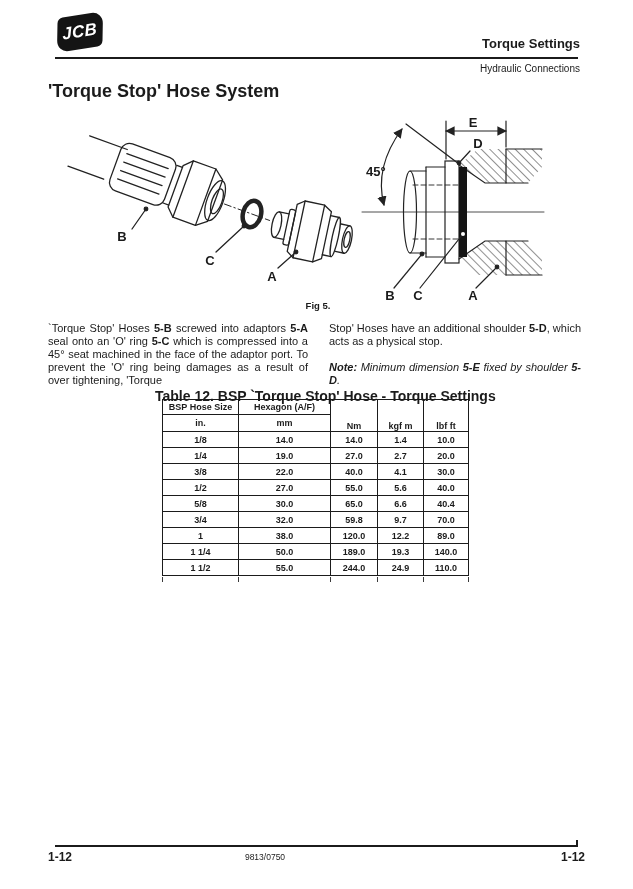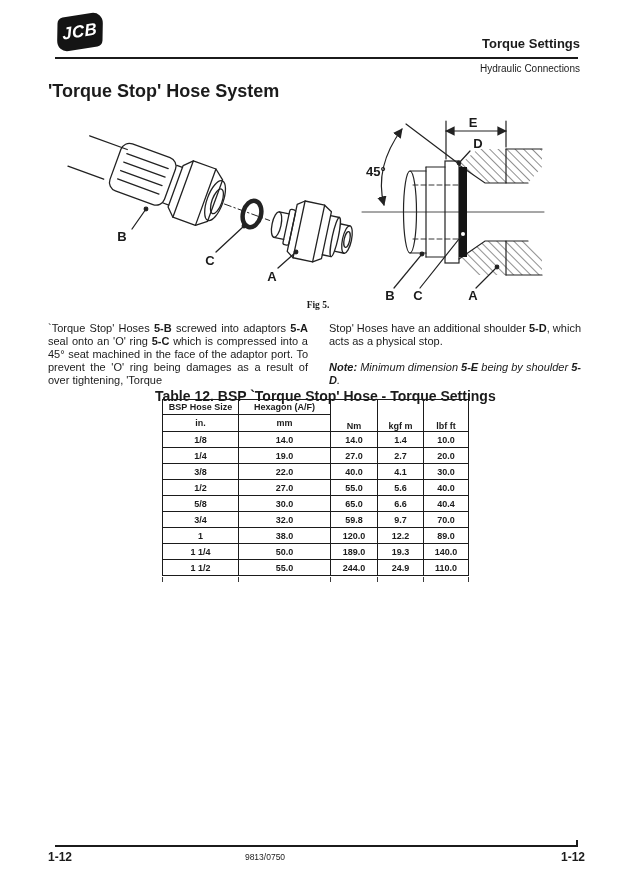--- a/index.html
+++ b/index.html
@@ -15,21 +15,21 @@
                transform:skewX(6deg); text-shadow:0 0 1px #000; }
   .hdr-title { position:absolute; right:53px; top:36px; font-size:13px; font-weight:bold; }
   .hdr-rule  { position:absolute; left:55px; top:57px; width:523px; height:2px; background:#1b1b1b; }
   .hdr-sub   { position:absolute; right:53px; top:63px; font-size:10px;text-align:center; }
   .sec-head  { position:absolute; left:48px; top:81px; font-size:18px; font-weight:bold; }
 
   
   .fig-left  { position:absolute; left:60px;  top:110px; }
   .fig-right { position:absolute; left:360px; top:105px; }
   .fig-cap   { position:absolute; left:280px; top:300px; width:76px; text-align:center;
-               font-size:9.5px; font-weight:bold;font-family:Liberation Serif, serif; }
+               font-size:9.5px; font-weight:bold; }
   svg text { font-family:"Liberation Sans", sans-serif; fill:#1b1b1b; }
   .lbl { font-size:13px; font-weight:bold; }
 
   
   .col { position:absolute; top:322px; font-size:11px; line-height:13px; text-align:justify; }
   .col-left  { left:48px;  width:260px; }
   .col-right { left:329px; width:252px; }
   .note-para { margin-top:13px; font-style:italic; }
 
   
@@ -176,21 +176,21 @@
     <text class="lbl" x="30" y="195" text-anchor="middle">B</text>
     <text class="lbl" x="58" y="195" text-anchor="middle">C</text>
     <text class="lbl" x="113" y="195" text-anchor="middle">A</text>
   </svg>
 
   <div class="fig-cap">Fig 5.</div>
 
   <div class="col col-left"><span>`Torque Stop' Hoses </span><span style="font-weight: bold;">5-B</span><span> screwed into adaptors </span><span style="font-weight: bold;">5-A</span><span> seal onto an 'O' ring </span><span style="font-weight: bold;">5-C</span><span> which is compressed into a 45° seat machined in the face of the adaptor port. To prevent the 'O' ring being damages as a result of over tightening, 'Torque</span></div>
   <div class="col col-right">
     <div><span>Stop' Hoses have an additional shoulder </span><span style="font-weight: bold;">5-D</span><span>, which acts as a physical stop.</span></div>
-    <div class="note-para"><span style="font-weight: bold; font-style: italic;">Note: </span><span style="font-style: italic;">Minimum dimension </span><span style="font-weight: bold; font-style: italic;">5-E</span><span style="font-style: italic;"> being by shoulder </span><span style="font-weight: bold; font-style: italic;">5-D</span><span style="font-style: italic;">.</span></div>
+    <div class="note-para"><span style="font-weight: bold; font-style: italic;">Note: </span><span style="font-style: italic;">Minimum dimension </span><span style="font-weight: bold; font-style: italic;">5-E</span><span style="font-style: italic;"> fixed by shoulder </span><span style="font-weight: bold; font-style: italic;">5-D</span><span style="font-style: italic;">.</span></div>
   </div>
 
   <div class="tbl-title">Table 12. BSP `Torque Stop' Hose - Torque Settings</div>
   <table class="torque">
     <colgroup>
       <col style="width:76px">
         <col style="width:92px">
         <col style="width:47px">
         <col style="width:46px">
         <col style="width:45px">

